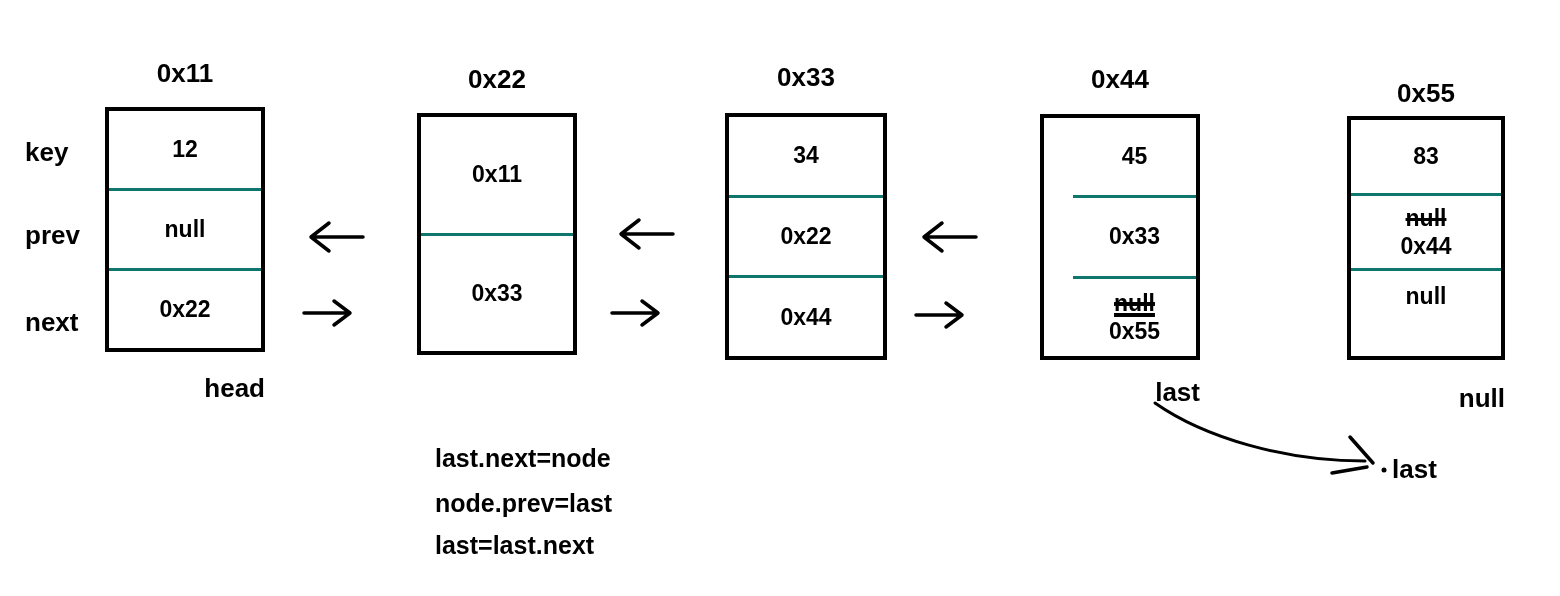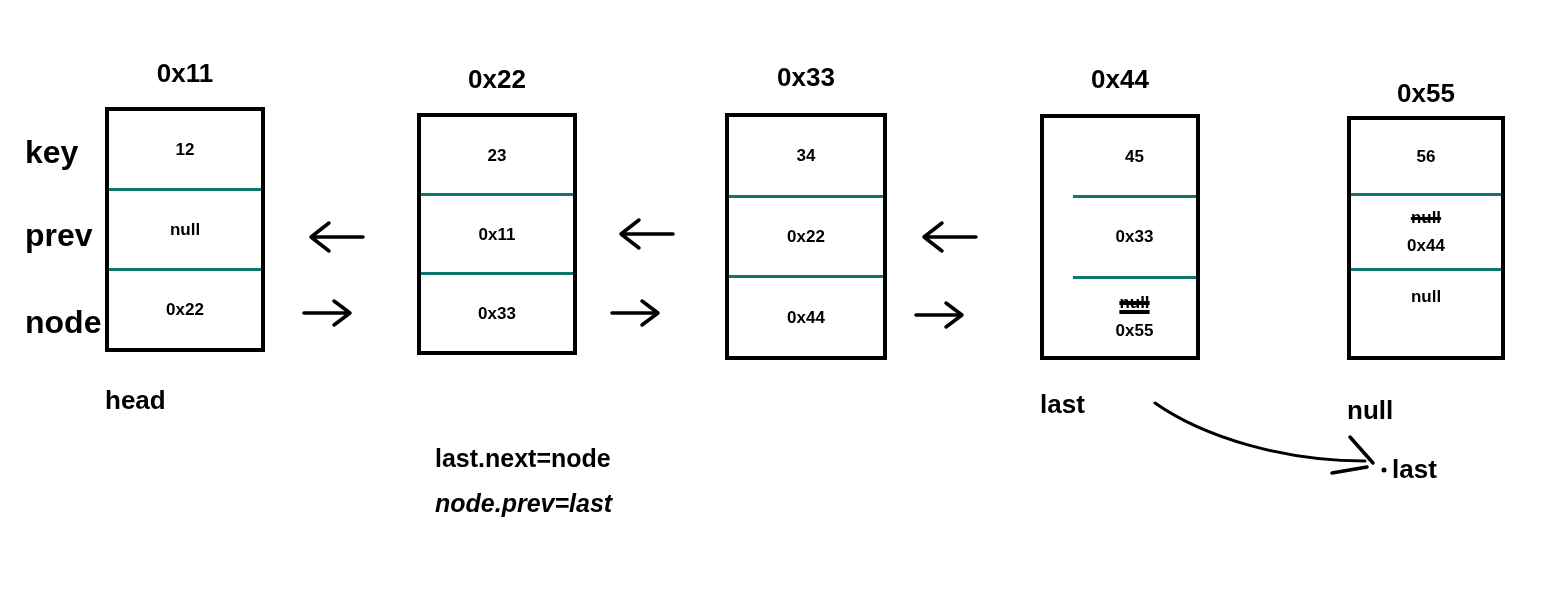--- a/index.html
+++ b/index.html
@@ -3,71 +3,70 @@
 <meta charset="utf-8">
 <style>
   html,body{margin:0;padding:0;background:#ffffff;}
   body{
     width:1560px;height:596px;
     font-family:"Liberation Sans",sans-serif;
     font-weight:700;color:#000;
   }
   .canvas{position:relative;width:1560px;height:596px;background:#fff;overflow:hidden;}
 
-  .rowlabel{position:absolute;font-size:32px;line-height:28px;}
+  .rowlabel{position:absolute;font-size:26px;line-height:28px;}
 
   .node-box{
     position:absolute;box-sizing:border-box;
     border:4px solid #000;background:#fff;
     display:flex;flex-direction:column;
   }
   .cell{
     flex:1;display:flex;align-items:center;justify-content:center;
-    font-size:17px;line-height:27px;text-align:center;
+    font-size:23px;line-height:27px;text-align:center;
   }
   .cell + .cell{border-top:3px solid #0f766e;}
   .stack{display:flex;flex-direction:column;align-items:center;line-height:28px;}
 
   .addr{position:absolute;font-size:26px;line-height:30px;text-align:center;}
-  .ptr{position:absolute;font-size:26px;line-height:28px;text-align:left;margin-top:12px;}
+  .ptr{position:absolute;font-size:26px;line-height:28px;text-align:right;}
 
   .struck{text-decoration:line-through;text-decoration-thickness:3px;}
   .scribbled{text-decoration:underline line-through;text-decoration-thickness:3.5px;}
 
   .arrow{position:absolute;}
   .eq{position:absolute;font-size:25px;line-height:28px;white-space:nowrap;}
   .moved-label{position:absolute;font-size:26px;line-height:28px;}
 </style>
 </head>
 <body>
 
 <div class="canvas">
 
   <div class="rowlabel" style="left:25px;top:138px;">key</div>
   <div class="rowlabel" style="left:25px;top:221px;">prev</div>
-  <div class="rowlabel" style="left:25px;top:308px;">node</div>
+  <div class="rowlabel" style="left:25px;top:308px;">next</div>
 
   <div class="addr" style="left:105px;top:58px;width:160px;">0x11</div>
   <div class="node-box" style="left:105px;top:107px;width:160px;height:245px;">
     <div class="cell">12</div>
     <div class="cell">null</div>
     <div class="cell">0x22</div>
   </div>
   <div class="ptr" style="left:105px;top:374px;width:160px;">head</div>
 
   <svg class="arrow" style="left:305px;top:219px;" width="60" height="36" viewBox="0 0 60 36">
     <path d="M58,18 L8,18 M24,4 L6,18 L24,32" fill="none" stroke="#000" stroke-width="3.5" stroke-linecap="round" stroke-linejoin="round"></path>
   </svg>
   <svg class="arrow" style="left:302px;top:297px;" width="52" height="32" viewBox="0 0 52 32">
     <path d="M2,16 L46,16 M32,4 L48,16 L32,28" fill="none" stroke="#000" stroke-width="3.5" stroke-linecap="round" stroke-linejoin="round"></path>
   </svg>
 
   <div class="addr" style="left:417px;top:64px;width:160px;">0x22</div>
   <div class="node-box" style="left:417px;top:113px;width:160px;height:242px;">
-    <div class="cell">23</div>
     <div class="cell">0x11</div>
     <div class="cell">0x33</div>
   </div>
 
   <svg class="arrow" style="left:615px;top:216px;" width="60" height="36" viewBox="0 0 60 36">
     <path d="M58,18 L8,18 M24,4 L6,18 L24,32" fill="none" stroke="#000" stroke-width="3.5" stroke-linecap="round" stroke-linejoin="round"></path>
   </svg>
   <svg class="arrow" style="left:610px;top:297px;" width="52" height="32" viewBox="0 0 52 32">
     <path d="M2,16 L46,16 M32,4 L48,16 L32,28" fill="none" stroke="#000" stroke-width="3.5" stroke-linecap="round" stroke-linejoin="round"></path>
   </svg>
@@ -94,35 +93,36 @@
       <span class="stack">
         <span class="scribbled">null</span>
         <span>0x55</span>
       </span>
     </div>
   </div>
   <div class="ptr" style="left:1040px;top:378px;width:160px;">last</div>
 
   <div class="addr" style="left:1347px;top:78px;width:158px;">0x55</div>
   <div class="node-box" style="left:1347px;top:116px;width:158px;height:244px;">
-    <div class="cell">56</div>
+    <div class="cell">83</div>
     <div class="cell">
       <span class="stack">
         <span class="struck">null</span>
         <span>0x44</span>
       </span>
     </div>
     <div class="cell" style="align-items:flex-start;padding-top:12px;">null</div>
   </div>
   <div class="ptr" style="left:1347px;top:384px;width:158px;">null</div>
 
   <svg class="arrow" style="left:1130px;top:393px;" width="300" height="100" viewBox="0 0 300 100">
     <path d="M25,10 C75,45 155,68 235,68" fill="none" stroke="#000" stroke-width="3" stroke-linecap="round"></path>
     <path d="M220,44 L243,70" fill="none" stroke="#000" stroke-width="3.5" stroke-linecap="round"></path>
     <path d="M202,80 L237,74" fill="none" stroke="#000" stroke-width="3.5" stroke-linecap="round"></path>
     <circle cx="254" cy="77" r="2.5" fill="#000"></circle>
   </svg>
   <div class="moved-label" style="left:1392px;top:455px;">last</div>
 
   <div class="eq" style="left:435px;top:444px;">last.next=node</div>
-  <div class="eq" style="left:435px;top:489px;font-style:italic;">node.prev=last</div>
+  <div class="eq" style="left:435px;top:489px;">node.prev=last</div>
+  <div class="eq" style="left:435px;top:531px;">last=last.next</div>
 
 </div>
 
 </body></html>

